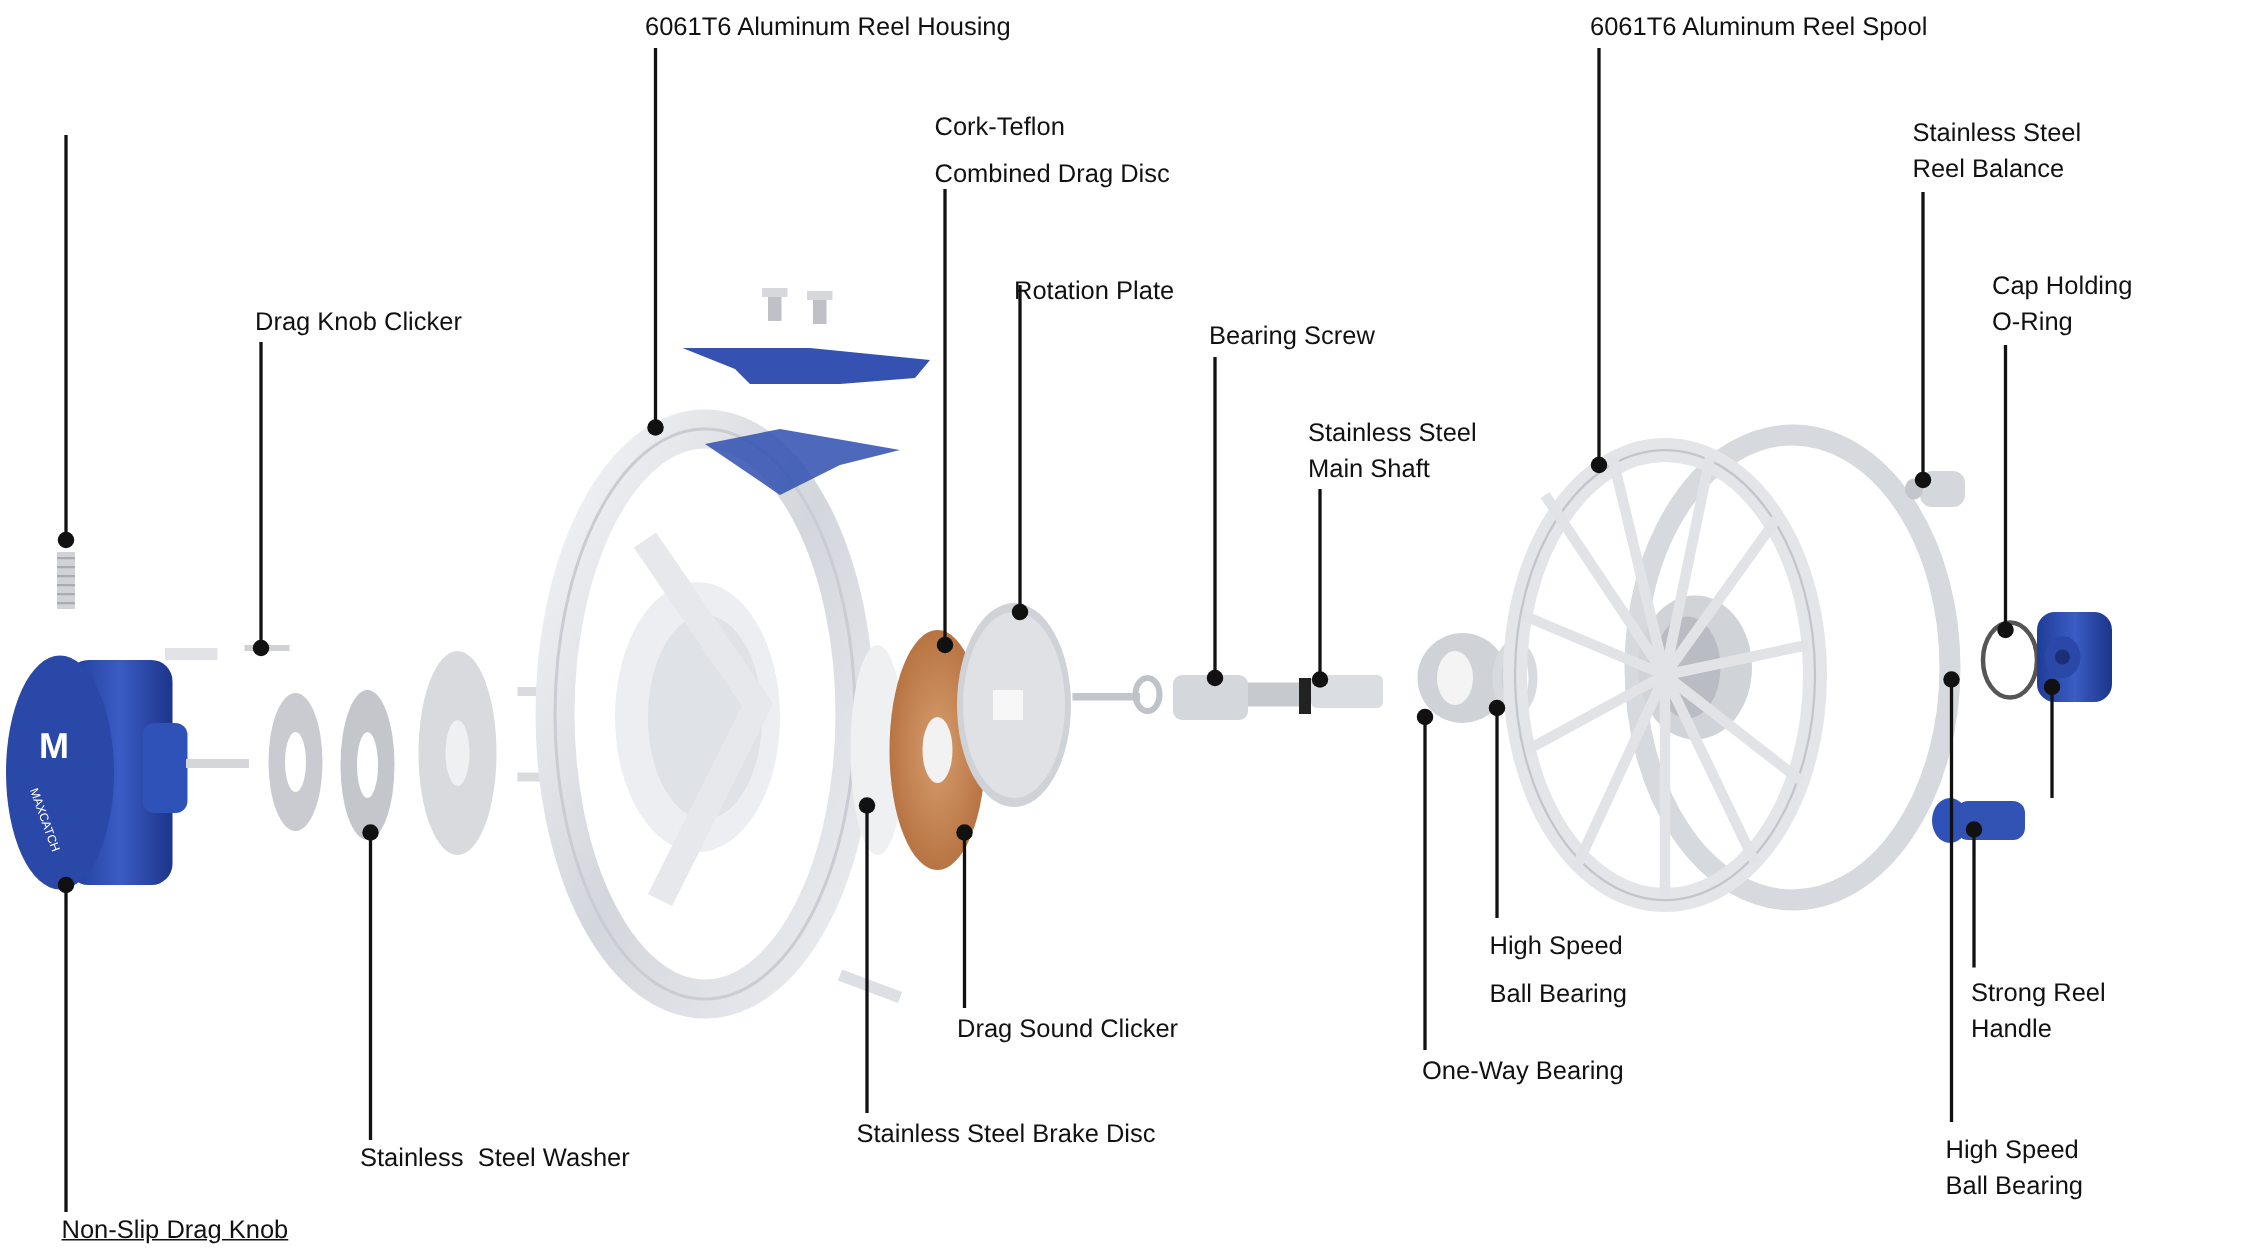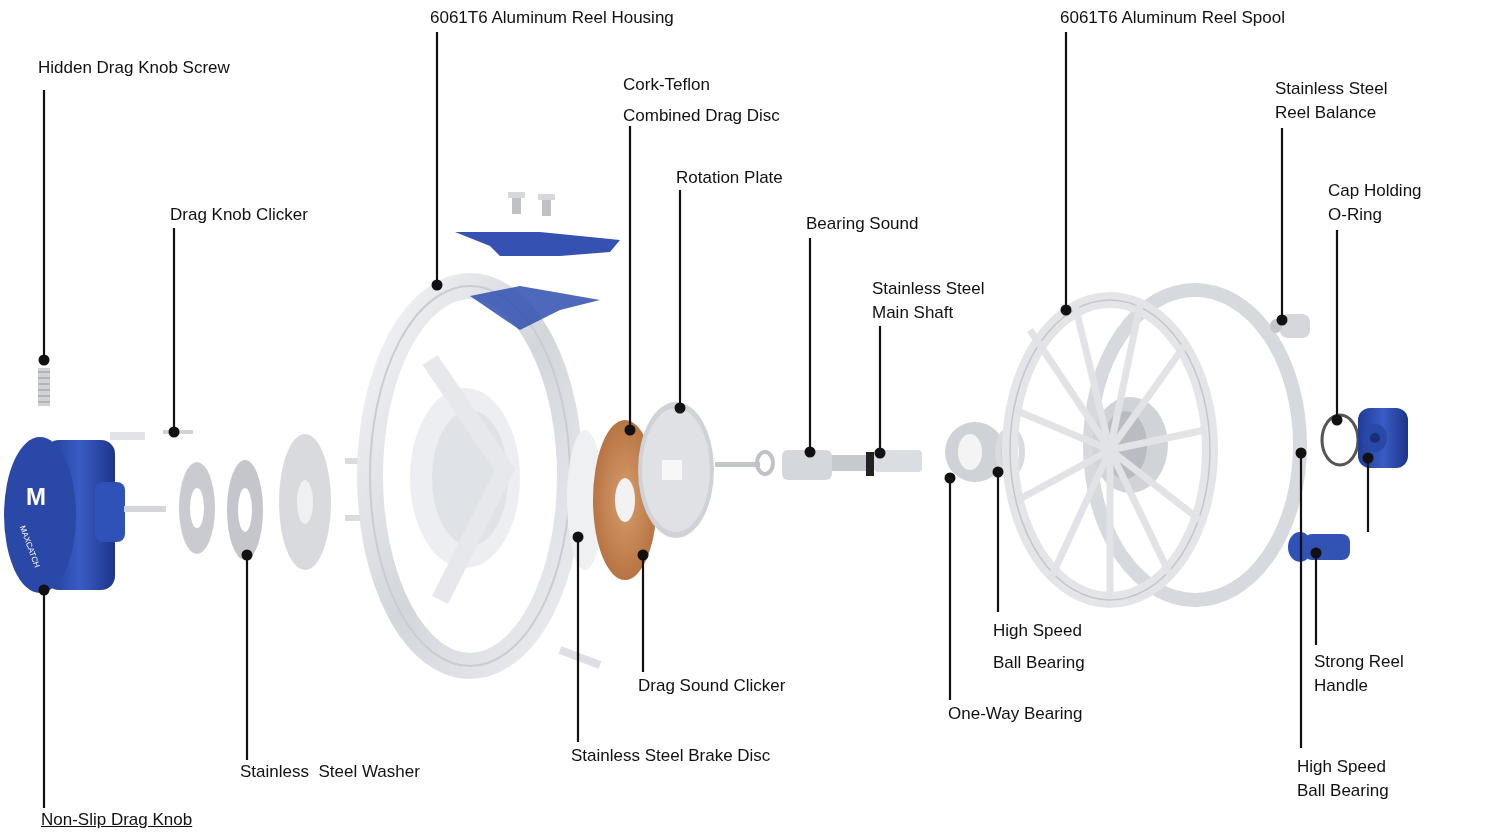--- a/index.html
+++ b/index.html
@@ -191,43 +191,40 @@
     <circle cx="247" cy="555" r="5.5"></circle>
   </g>
 </svg>
 
 <div class="lbl" style="left:430px;top:6px;">
       <span>6061T6 Aluminum Reel Housing</span>
     </div>
 <div class="lbl" style="left:1060px;top:6px;">
       <span>6061T6 Aluminum Reel Spool</span>
     </div>
-<div class="lbl" style="left:38px;top:56px;">
-      <span>Hidden Drag Knob Screw</span>
-    </div>
 <div class="lbl" style="left:623px;top:69px;line-height:31px;">
       <span>Cork-Teflon</span>
       <span>Combined Drag Disc</span>
     </div>
 <div class="lbl" style="left:1275px;top:77px;">
       <span>Stainless Steel</span>
       <span>Reel Balance</span>
     </div>
-<div class="lbl" style="left:676px;top:166px;">
+<div class="lbl" style="left:676px;top:182px;">
       <span>Rotation Plate</span>
     </div>
 <div class="lbl" style="left:1328px;top:179px;">
       <span>Cap Holding</span>
       <span>O-Ring</span>
     </div>
 <div class="lbl" style="left:170px;top:203px;">
       <span>Drag Knob Clicker</span>
     </div>
 <div class="lbl" style="left:806px;top:212px;">
-      <span>Bearing Sound</span>
+      <span>Bearing Screw</span>
     </div>
 <div class="lbl" style="left:872px;top:277px;">
       <span>Stainless Steel</span>
       <span>Main Shaft</span>
     </div>
 <div class="lbl" style="left:993px;top:615px;line-height:32px;">
       <span>High Speed</span>
       <span>Ball Bearing</span>
     </div>
 <div class="lbl" style="left:638px;top:674px;">

